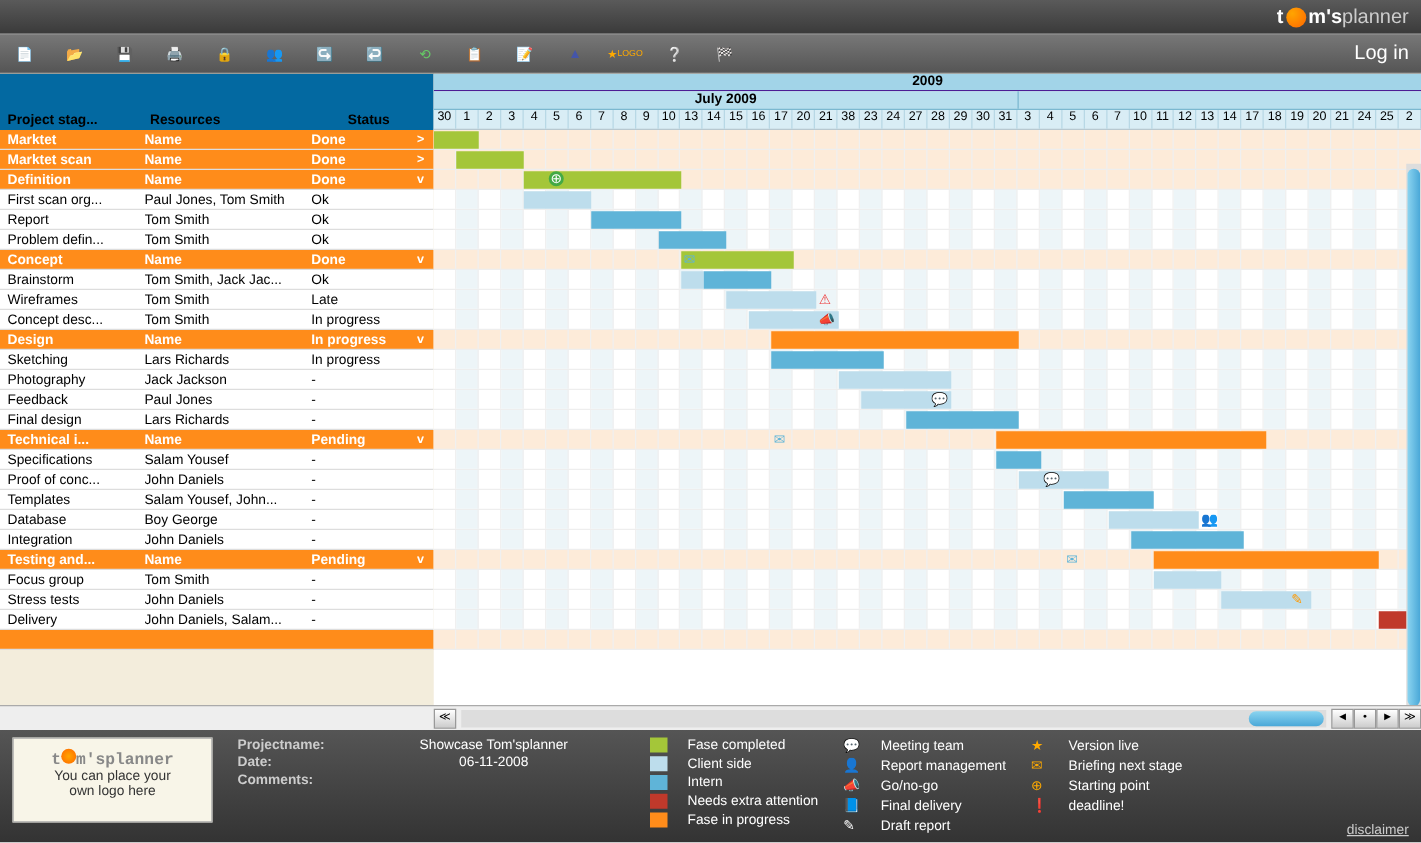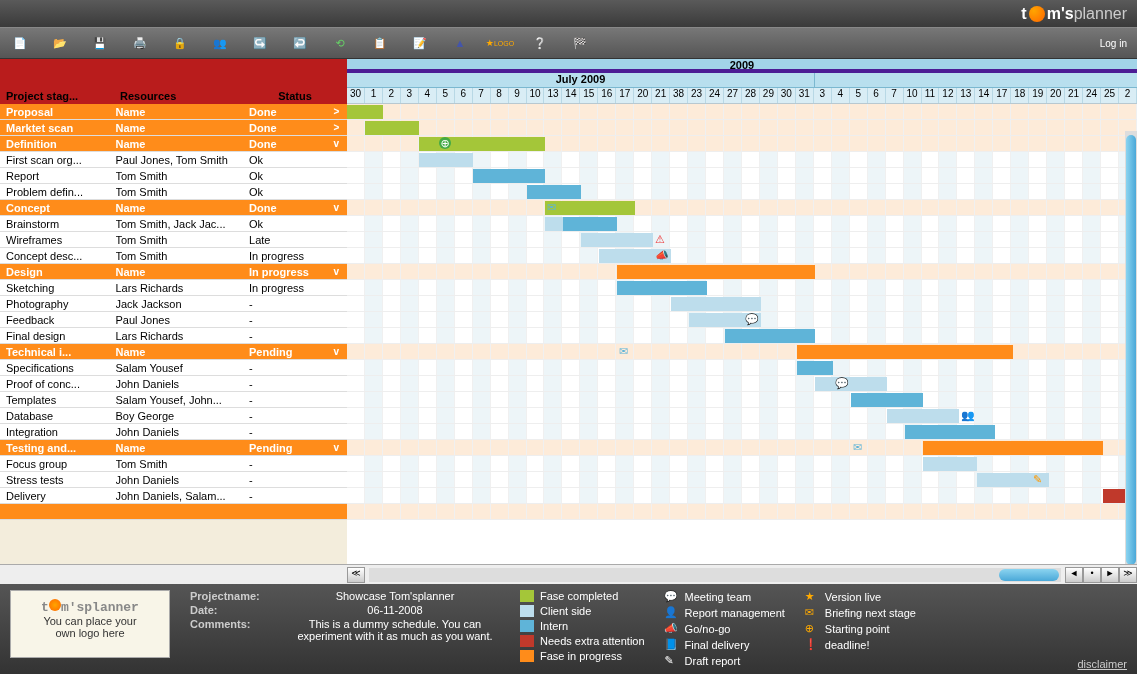--- a/index.html
+++ b/index.html
@@ -8,40 +8,40 @@
 
 .header { background: linear-gradient(#5a5a5a, #3a3a3a); height: 27px; display: flex; justify-content: flex-end; align-items: center; padding: 0 10px; }
 .logo-hdr { color: #fff; font-size: 16px; font-weight: bold; display: flex; align-items: center; }
 .logo-hdr .globe { width: 16px; height: 16px; background: radial-gradient(circle at 30% 30%, #ffa500, #ff6600); border-radius: 50%; margin: 0 2px; display: inline-block; }
 .logo-hdr .planner { font-weight: normal; color: #ccc; }
 
 
 .toolbar { background: linear-gradient(#777, #555); height: 32px; display: flex; align-items: center; padding: 0 10px; gap: 20px; border-top: 1px solid #888; border-bottom: 1px solid #333; }
 .tb-icon { width: 20px; height: 20px; display: flex; align-items: center; justify-content: center; cursor: pointer; }
 .tb-spacer { flex: 1; }
-.login { color: #fff; cursor: pointer; font-size: 10px; }
+.login { color: #fff; cursor: pointer; font-size: 16px; }
 
 
 .main { display: flex; height: 505px; background: #f3eddc; }
 .left-panel { width: 347px; background: #f3eddc; overflow: hidden; }
-.left-panel .col-headers { display: flex; height: 45px; align-items: flex-end; padding-bottom: 2px; font-weight: bold; background: #b91c1c; }
+.left-panel .col-headers { display: flex; height: 45px; align-items: flex-end; padding-bottom: 2px; font-weight: bold; background: #0369a1; }
 .ch1 { width: 120px; padding-left: 6px; }
 .ch2 { width: 125px; }
 .ch3 { width: 100px; text-align: center; }
 
 .row { display: flex; height: 16px; align-items: center; border-bottom: 1px solid #ddd; background: #fff; }
 .row.phase { background: #ff8c1a; color: #fff; font-weight: bold; }
 .row .c1 { width: 120px; padding-left: 6px; overflow: hidden; white-space: nowrap; text-overflow: ellipsis; }
 .row .c2 { width: 139px; overflow: hidden; white-space: nowrap; text-overflow: ellipsis; }
 .row .c3 { width: 88px; overflow: hidden; white-space: nowrap; }
 .row .chev { width: 14px; color: #fff; font-size: 10px; cursor: pointer; }
 
 
 .gantt { flex: 1; background: #fff; position: relative; overflow: hidden; }
-.year-row { background: #a2d4e8; height: 14px; text-align: center; font-weight: bold; border-bottom: 4px solid #4c1d95; }
+.year-row { background: #a2d4e8; height: 14px; text-align: center; font-weight: bold; border-bottom: 1px solid #4c1d95; }
 .month-row { display: flex; background: #b8dfee; height: 15px; font-weight: bold; border-bottom: 1px solid #7bb8d0; }
 .month-row > div { border-right: 1px solid #7bb8d0; text-align: center; }
 .day-row { display: flex; background: #d9edf5; height: 16px; border-bottom: 1px solid #b8c8d0; }
 .day-row > div { width: 18px; text-align: center; border-right: 1px solid #b8d8e5; font-size: 10px; }
 
 .gantt-body { position: relative; }
 .grow { height: 16px; display: flex; border-bottom: 1px solid #eee; position: relative; }
 .grow.phase-bg { background: #fdebd9; }
 .gcell { width: 18px; border-right: 1px solid #f0f0f0; height: 100%; }
 .gcell.alt { background: #edf5f8; }
@@ -63,21 +63,21 @@
 .footer { background: linear-gradient(#555, #333); height: 90px; display: flex; padding: 6px 10px; gap: 20px; color: #fff; font-size: 11px; position: relative; }
 .logo-box { background: #f8f5e8; color: #333; width: 160px; height: 68px; padding: 8px; text-align: center; border: 1px solid #aaa; }
 .logo-box .lb-logo { font-weight: bold; color: #888; font-size: 13px; font-family: Liberation Mono, monospace; }
 .logo-box .lb-logo .globe2 { width:12px; height:12px; background: radial-gradient(#ffa500,#ff6600); border-radius:50%; display:inline-block; }
 .meta { width: 310px; }
 .meta .mrow { display: flex; margin-bottom: 2px; }
 .meta .mlbl { width: 100px; font-weight: bold; color: #ccc; }
 .meta .mval { flex: 1; color: #fff; text-align: center; }
 .legend { display: flex; gap: 20px; }
 .lcol { display: flex; flex-direction: column; gap: 3px; }
-.litem { display: flex; align-items: flex-end; gap: 6px; }
+.litem { display: flex; align-items: flex-end; gap: 16px; }
 .lsw { width: 14px; height: 12px; }
 .lsw.green { background: #a4c639; }
 .lsw.lblue { background: #bdddec; }
 .lsw.blue { background: #5fb4d8; }
 .lsw.red { background: #c0392b; }
 .lsw.orange { background: #ff8c1a; }
 .disclaimer { position: absolute; right: 10px; bottom: 4px; text-decoration: underline; cursor: pointer; color: #ccc; }
 
 .vscroll { position: absolute; right: 0; top: 72px; width: 12px; height: 468px; background: #ddd; }
 .vscroll .vthumb { background: linear-gradient(90deg,#8bd4f0,#4aa8d8); width: 10px; height: 430px; margin: 4px auto; border-radius: 5px; }
@@ -116,21 +116,21 @@
 
 <div class="main">
   <div class="left-panel">
     <div class="col-headers">
       <div class="ch1">Project stag...</div>
       <div class="ch2">Resources</div>
       <div class="ch3">Status</div>
     </div>
     <div id="rows-container">
         <div class="row phase">
-          <div class="c1">Proposal</div>
+          <div class="c1">Marktet</div>
     <div class="c2">Name</div>
     <div class="c3">Done</div>
     <div class="chev">&gt;</div>
         </div>
         <div class="row phase">
           <div class="c1">Marktet scan</div>
     <div class="c2">Name</div>
     <div class="c3">Done</div>
     <div class="chev">&gt;</div>
         </div>
@@ -1594,21 +1594,20 @@
     <div class="mrow">
         <div class="mlbl">Projectname:</div>
         <div class="mval">Showcase Tom'splanner</div>
       </div>
     <div class="mrow">
         <div class="mlbl">Date:</div>
         <div class="mval">06-11-2008</div>
       </div>
     <div class="mrow">
         <div class="mlbl">Comments:</div>
-        <div class="mval">This is a dummy schedule. You can experiment with it as much as you want.</div>
       </div>
   </div>
   <div class="legend">
     <div class="lcol" id="lcol1">
         <div class="litem">
           <div class="lsw green"></div>
           <span>Fase completed</span>
         </div>
         <div class="litem">
           <div class="lsw lblue"></div>

